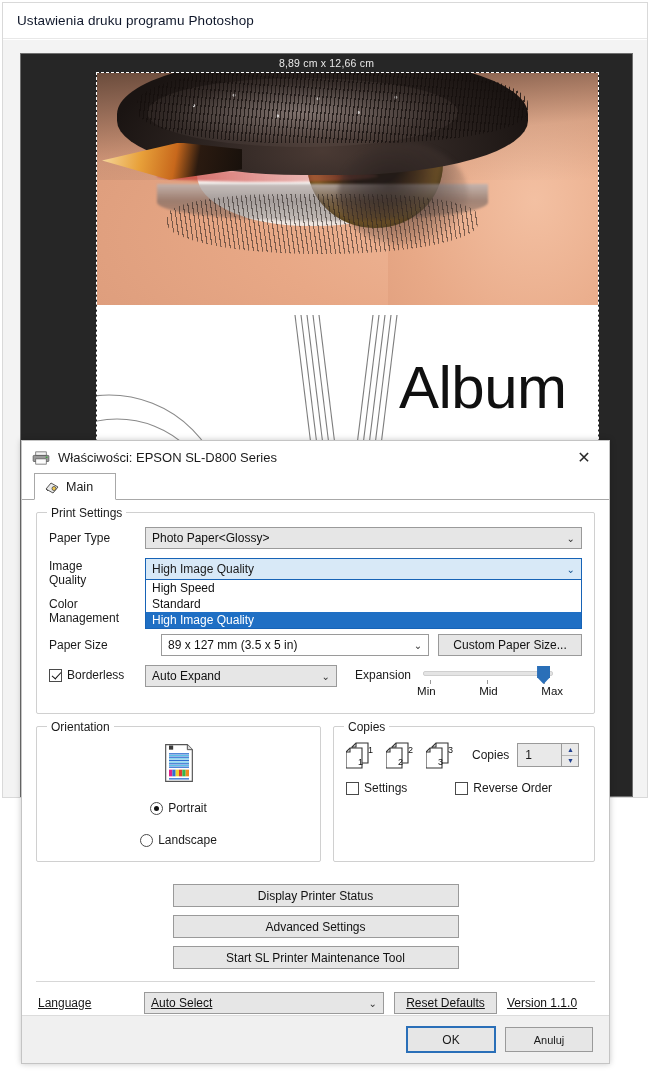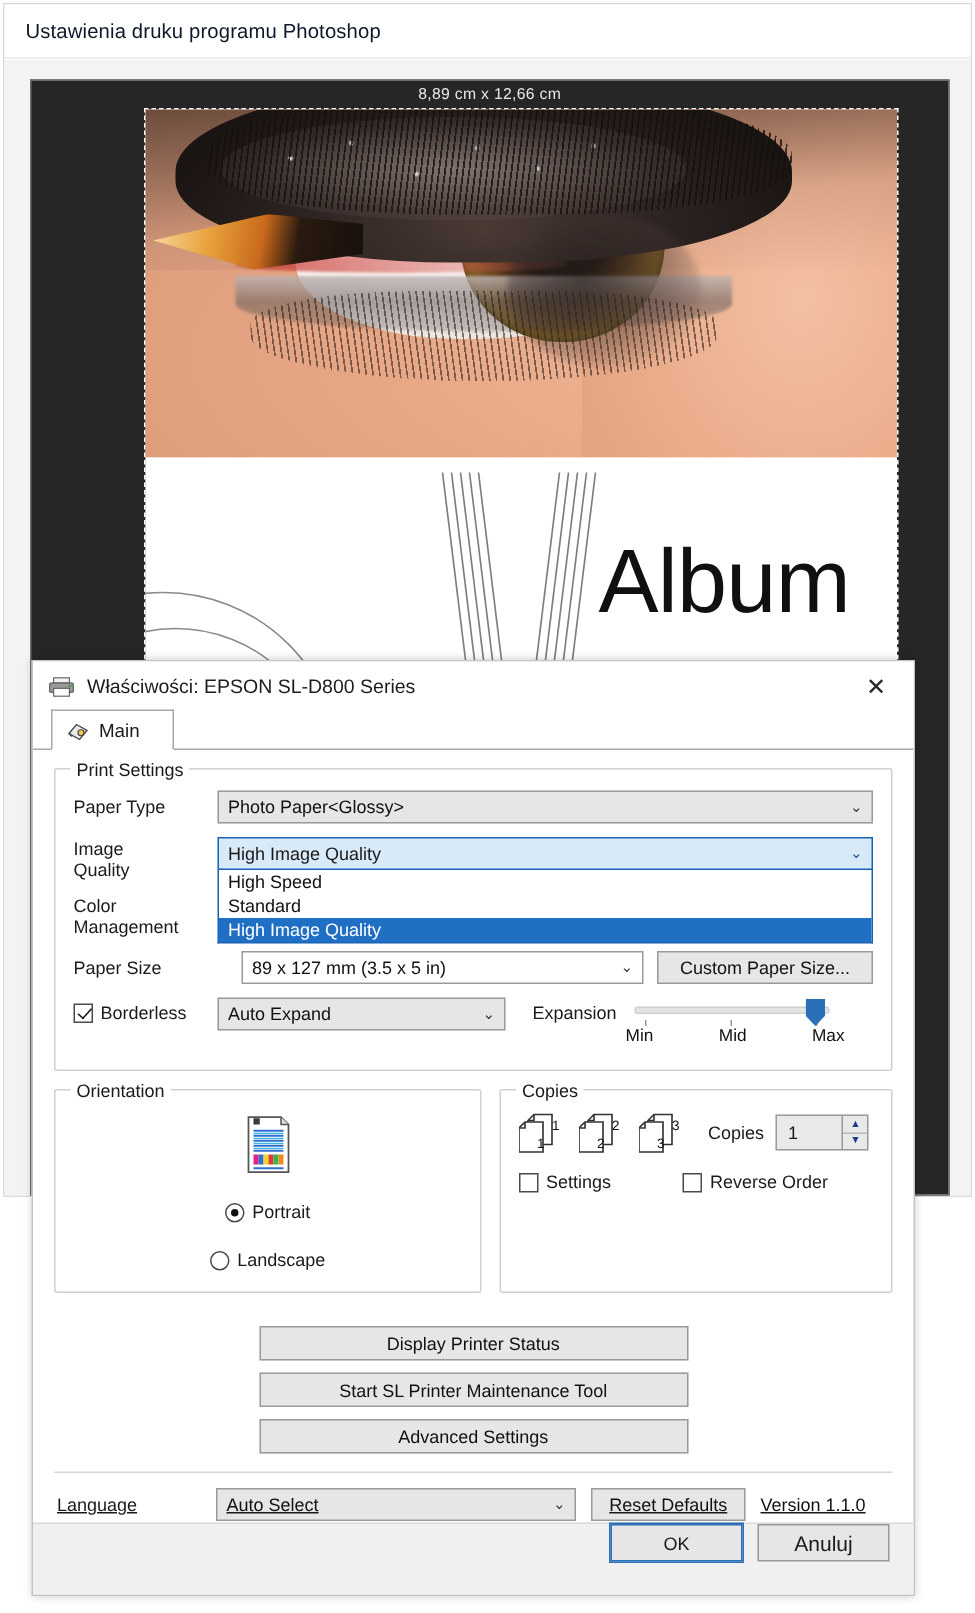--- a/index.html
+++ b/index.html
@@ -390,35 +390,35 @@
   #lang-combo { width: 240px; }
   #reset-btn { width: 103px; }
   #version-txt { font-size: 12px; color: #111; }
 
   #dlg-footer {
     position: absolute;
     left: 0; right: 0; bottom: 0;
     height: 48px;
     background: #f0f0f0;
     border-top: 1px solid #dcdcdc;
-    display: flex; justify-content: flex-end;
+    display: flex; align-items: center; justify-content: flex-end;
     gap: 10px; padding-right: 16px;
   }
   #ok-btn {
     width: 88px; height: 25px;
     background: #e6e6e6; border: 1px solid #2a6fb8;
     outline: 1px solid #2a6fb8;
     display: flex; align-items: center; justify-content: center;
     font-size: 12px;
   }
   #cancel-btn {
     width: 88px; height: 25px;
     background: #e6e6e6; border: 1px solid #9a9a9a;
     display: flex; align-items: center; justify-content: center;
-    font-size: 14px;
+    font-size: 11px;
   }
 </style>
 </head>
 <body>
 
 <div id="ps-window">
 
   <div id="ps-titlebar">
     <span id="ps-title">Ustawienia druku programu Photoshop</span>
   </div>
@@ -676,22 +676,22 @@
           <div class="cb">
             <span class="box"></span>
             <span>Reverse Order</span>
           </div>
         </div>
       </div>
     </div>
 
     <div style="margin-top:10px;">
       <div class="wide-btn">Display Printer Status</div>
+      <div class="wide-btn">Advanced Settings</div>
       <div class="wide-btn">Start SL Printer Maintenance Tool</div>
-      <div class="wide-btn">Advanced Settings</div>
     </div>
 
     <hr class="sep">
 
     <div id="lang-row">
       <div id="lang-label">Language</div>
       <div class="combo" id="lang-combo">
         <span>Auto Select</span>
         <span class="chev">⌄</span>
       </div>

